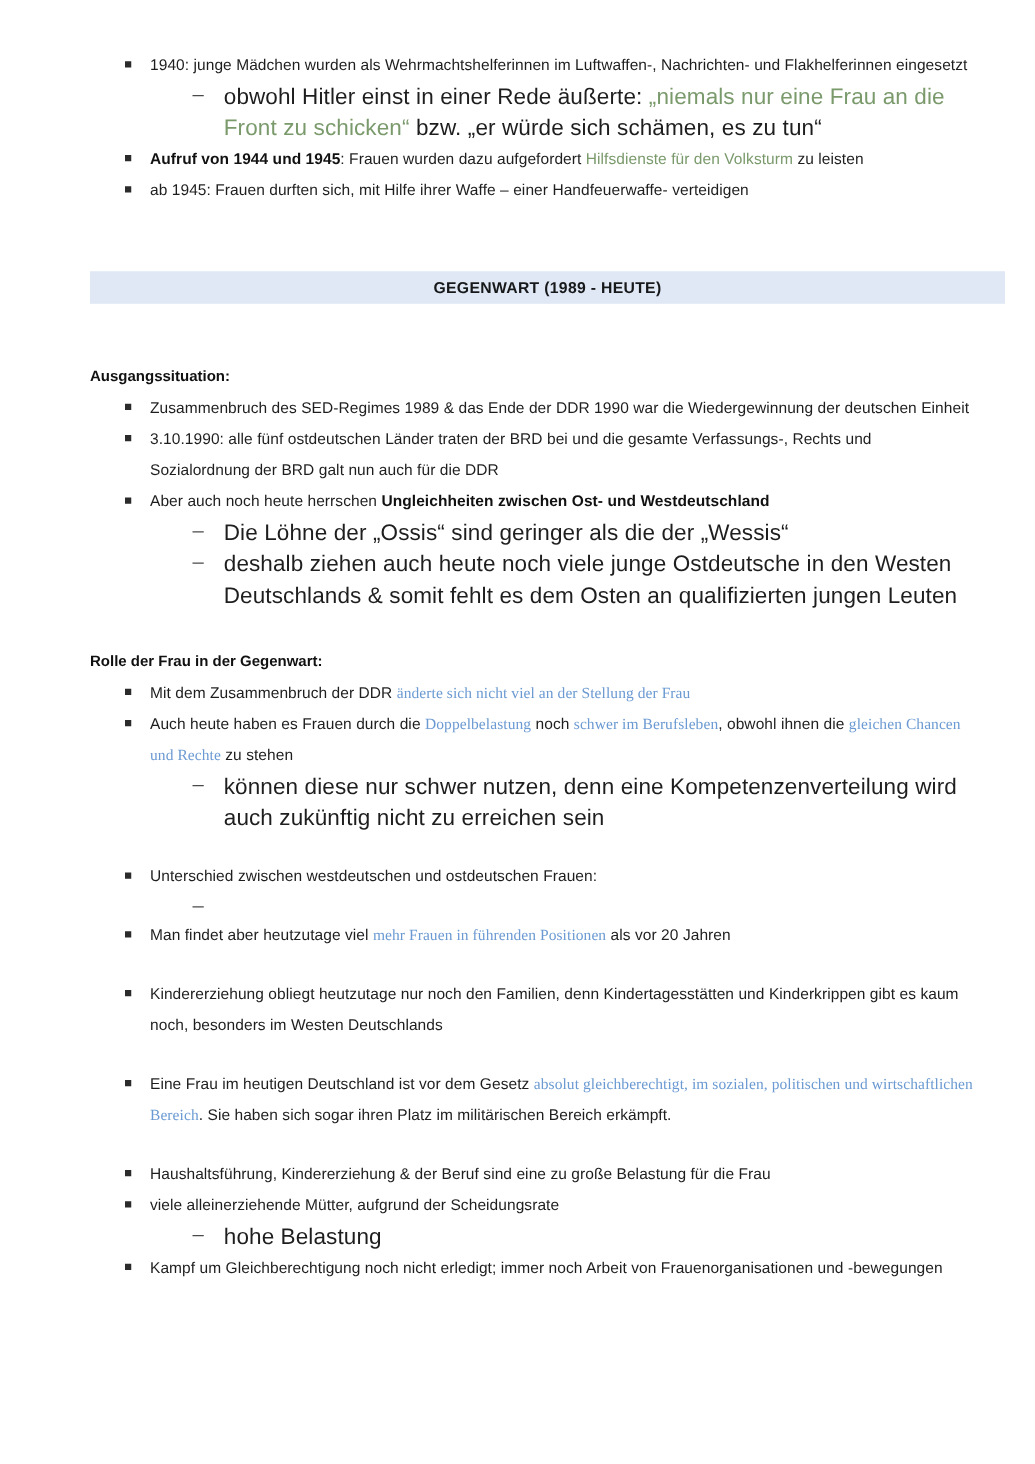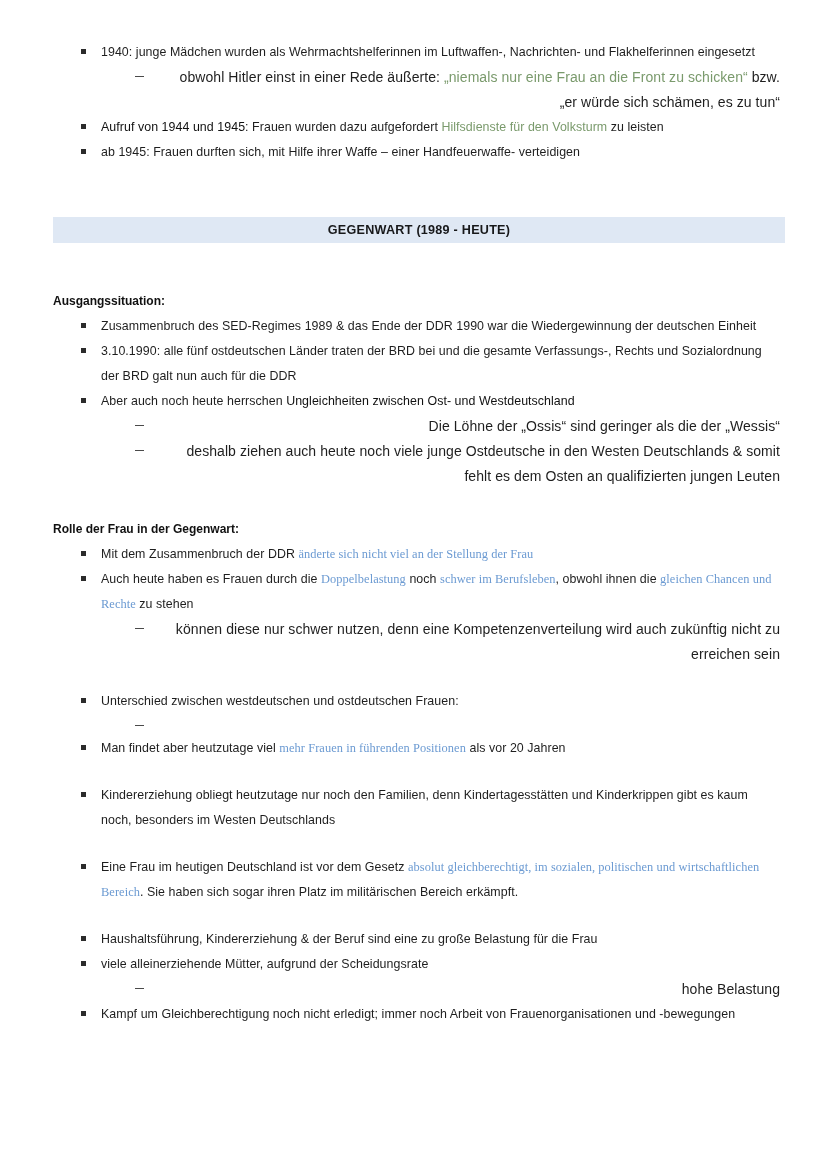--- a/index.html
+++ b/index.html
@@ -14,21 +14,21 @@
     color: #1a1a1a;
     -webkit-font-smoothing: antialiased;
   }
 
   .page {
     position: relative;
     width: 828px;
     height: 829px;
     background: #ffffff;
     box-sizing: border-box;
-    padding: 40px 48px 0 53px;
+    padding: 40px 48px 0 72px;
   }
 
   
   .block { margin: 0; padding: 0; }
 
   .lvl1 {
     position: relative;
     padding-left: 48px;
     font-size: 12.4px;
     line-height: 25px;
@@ -42,47 +42,46 @@
     top: 9px;
     width: 5px;
     height: 5px;
     background: #2b2b2b;
     display: block;
   }
 
   .lvl2 {
     position: relative;
     padding-left: 107px;
-    font-size: 14px;
+    font-size: 18px;
     line-height: 25px;
     letter-spacing: 0.005em;
     margin: 0;
     color: #1e1e1e;
-    text-align: right;
   }
   .lvl2 > .dash {
     position: absolute;
     left: 82px;
     top: 11px;
     width: 9px;
     height: 1px;
     background: #4a4a4a;
     display: block;
   }
 
   .heading {
     font-size: 12px;
     line-height: 25px;
     font-weight: bold;
     color: #111111;
     margin: 0;
     padding-left: 0;
   }
 
-  .bold { font-weight: normal; color: #111; }
+  .bold { font-weight: bold; color: #111; }
   .green { color: #7a9a6c; }
   .blue  { color: #6b9ad2; font-family: Liberation Serif, serif; }
 
   
   .section-band {
     width: 732px;
     height: 26px;
     background: #dfe8f4;
     display: flex;
     align-items: center;

